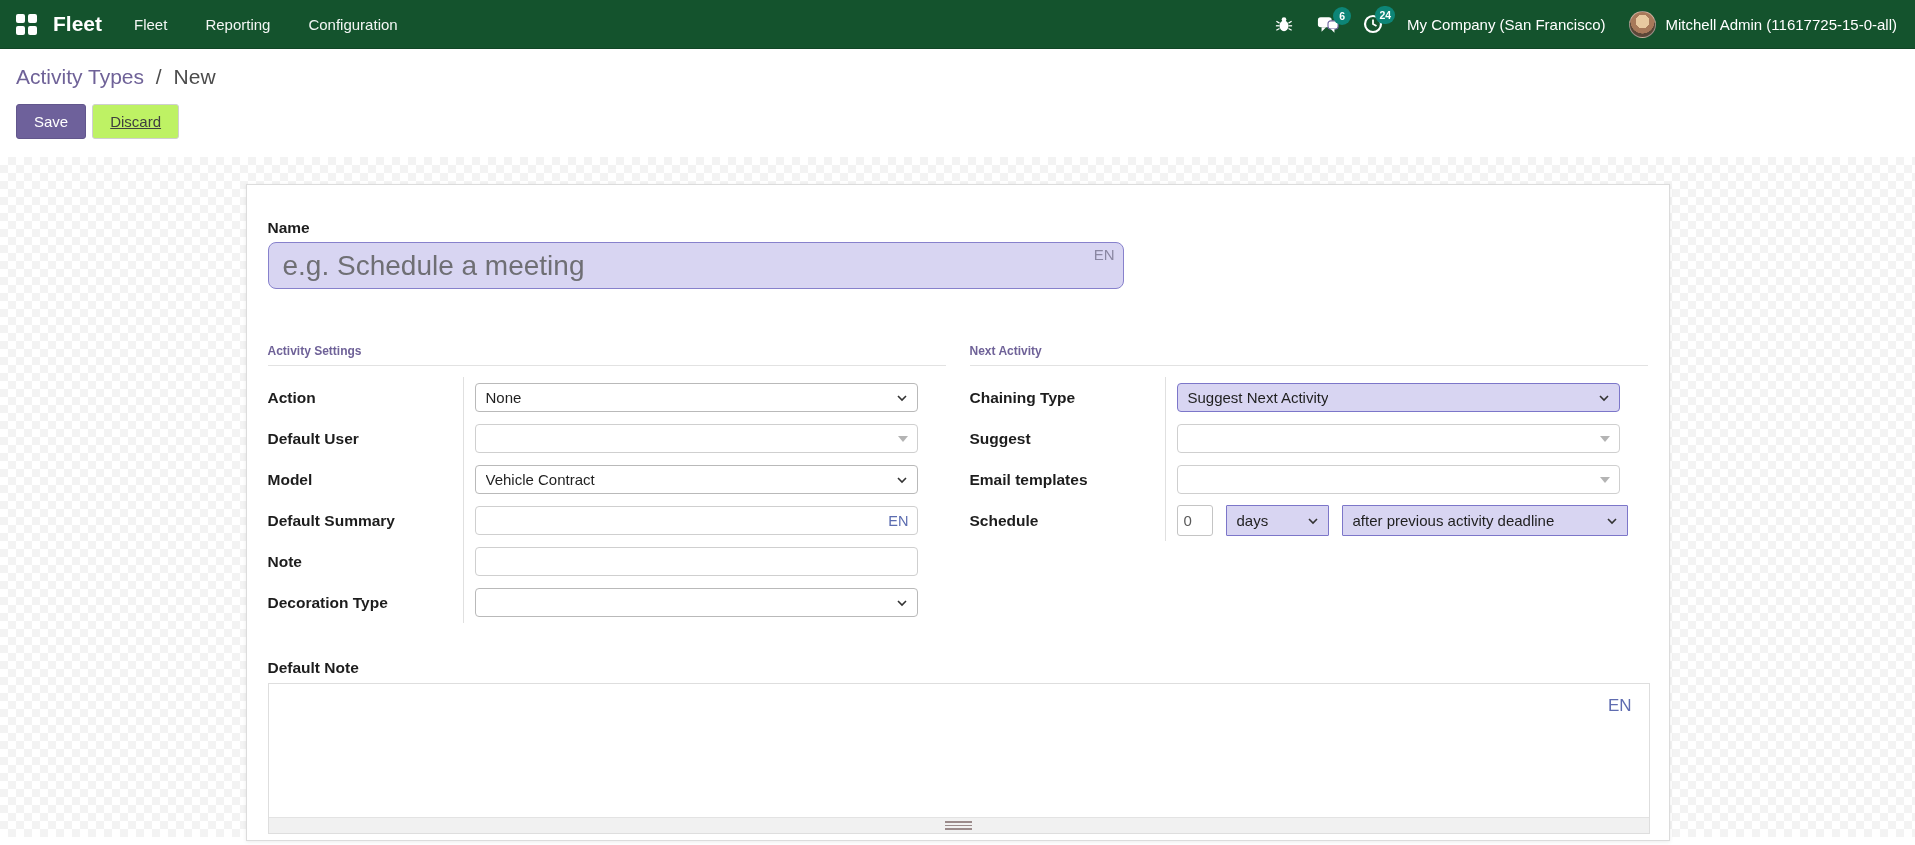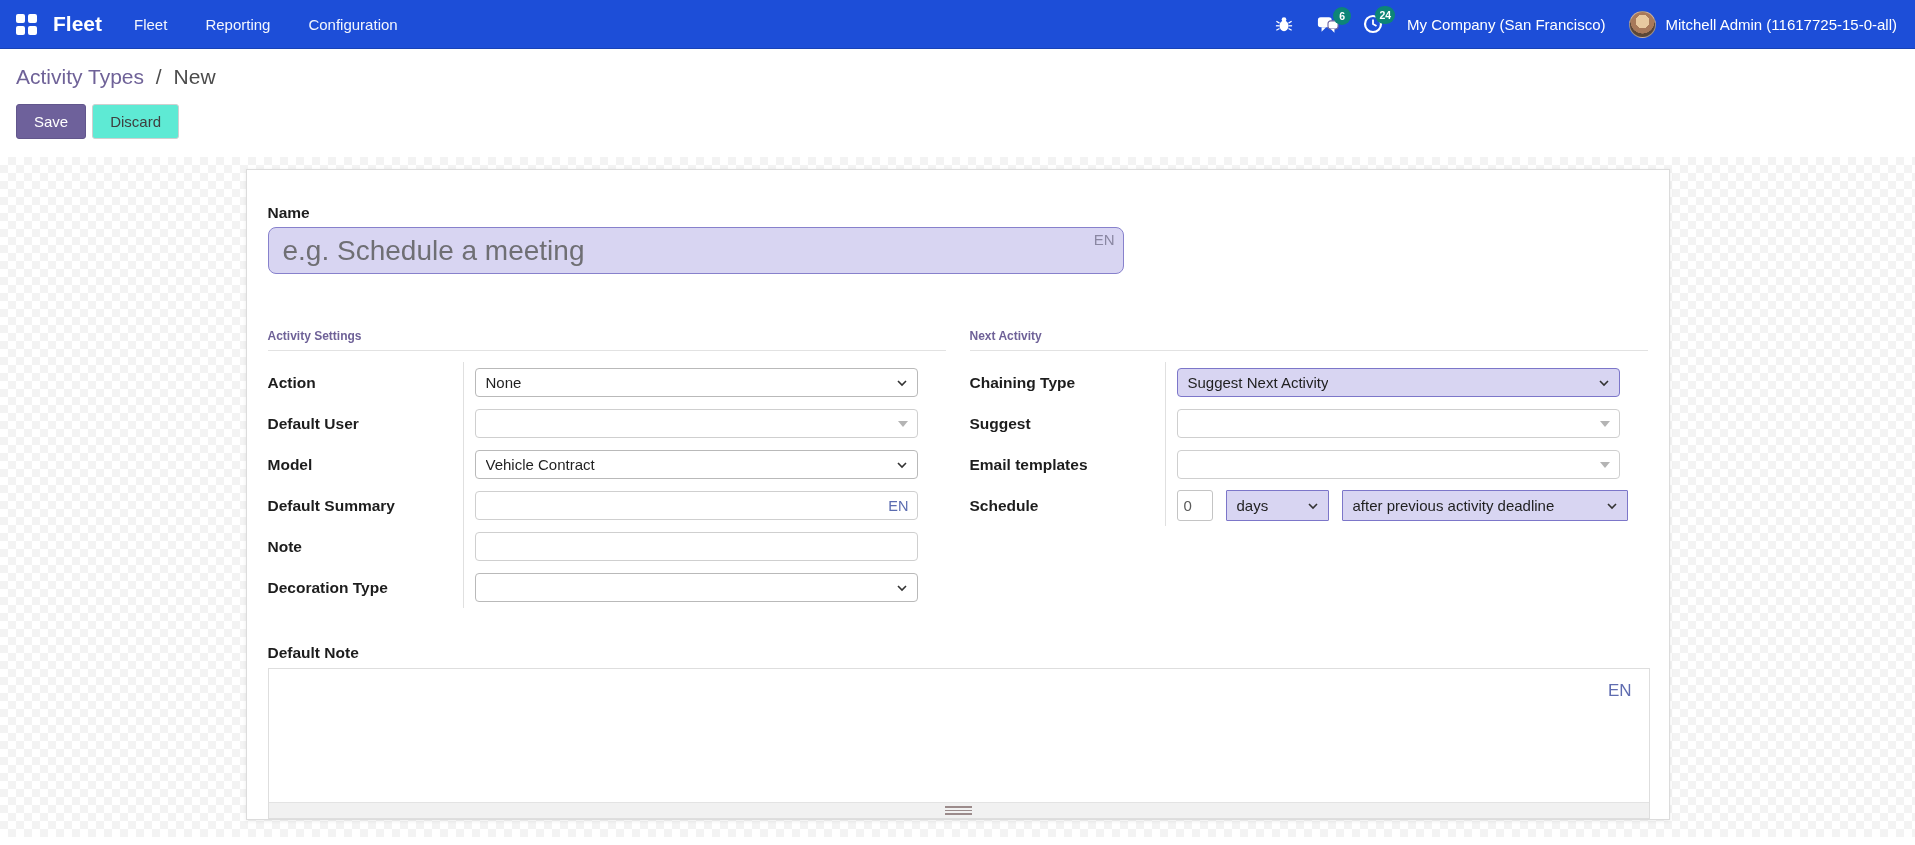--- a/index.html
+++ b/index.html
@@ -1,21 +1,21 @@
 <!DOCTYPE html>
 <html><head>
 <meta charset="utf-8">
 <style>
   * { box-sizing: border-box; margin: 0; padding: 0; }
   html,body { width: 1915px; height: 845px; overflow: hidden; }
   body { font-family: "Liberation Sans", sans-serif; background: #fff; }
 
   
   .navbar {
-    height: 49px; background: #1d4ed8; color: #fff;
+    height: 49px; background: #14532d; color: #fff;
     display: flex; align-items: center; padding: 0 18px 0 16px;
     border-bottom: 1px solid rgba(0,0,0,.15);
   }
   .apps-icon { display: grid; grid-template-columns: 9px 9px; grid-template-rows: 9px 9px; gap: 3px; cursor: pointer; }
   .apps-icon span { background: #fff; border-radius: 2px; }
   .brand { font-size: 21px; font-weight: 700; margin: 0 10px 0 16px; cursor: pointer; }
   .nav-menu { display: flex; align-items: center; margin-left: 22px; gap: 38px; font-size: 15px; }
   .nav-menu .menu-item { cursor: pointer; opacity: .95; }
   .nav-right { margin-left: auto; display: flex; align-items: center; gap: 24px; font-size: 15px; }
   .icon-btn { position: relative; display: inline-flex; align-items: center; cursor: pointer; }
@@ -34,38 +34,39 @@
 
   
   .control-panel { background: #fff; padding: 16px 16px 18px 16px; }
   .breadcrumb { font-size: 21px; margin-bottom: 15px; }
   .breadcrumb .bc-link { color: #6f6298; cursor: pointer; }
   .breadcrumb .bc-sep { color: #4c4c4c; margin: 0 6px; }
   .breadcrumb .bc-current { color: #4c4c4c; }
   .cp-buttons { display: flex; gap: 6px; }
   .btn { font-size: 15px; padding: 8px 17px; border-radius: 3px; cursor: pointer; font-family: inherit; }
   .btn-primary { background: #6e619b; border: 1px solid #62568c; color: #fff; }
-  .btn-secondary { background: #5eead4; border: 1px solid #cfcfcf; color: #3f3f3f; }
+  .btn-secondary { background: #bef264; border: 1px solid #cfcfcf; color: #3f3f3f; text-decoration: underline; }
 
   
   .content {
     height: 680px;
     background-color: #fff;
     background-image:
       linear-gradient(45deg, #f3f3f3 25%, transparent 25%, transparent 75%, #f3f3f3 75%),
       linear-gradient(45deg, #f3f3f3 25%, transparent 25%, transparent 75%, #f3f3f3 75%);
     background-size: 16px 16px;
     background-position: 0 0, 8px 8px;
     display: flex; justify-content: center; align-items: flex-start;
     padding-top: 12px;
   }
   .sheet {
     width: 1424px; min-height: 627px; background: #fff;
     border: 1px solid #dcdcdc; box-shadow: 0 1px 4px rgba(0,0,0,.08);
-    padding: 34px 21px 0 21px;
+    padding: 34px 21px 6px 21px;
+    margin-top: 15px;
   }
 
   .field-label { font-size: 15.5px; font-weight: 700; color: #1d1d1d; }
 
   
   .name-block { margin-bottom: 55px; }
   .name-block .field-label { display: block; margin-bottom: 5px; }
   .name-input-wrap { position: relative; width: 856px; }
   .name-input {
     width: 856px; height: 47px; background: #d8d5f2; border: 1px solid #8781cc;

